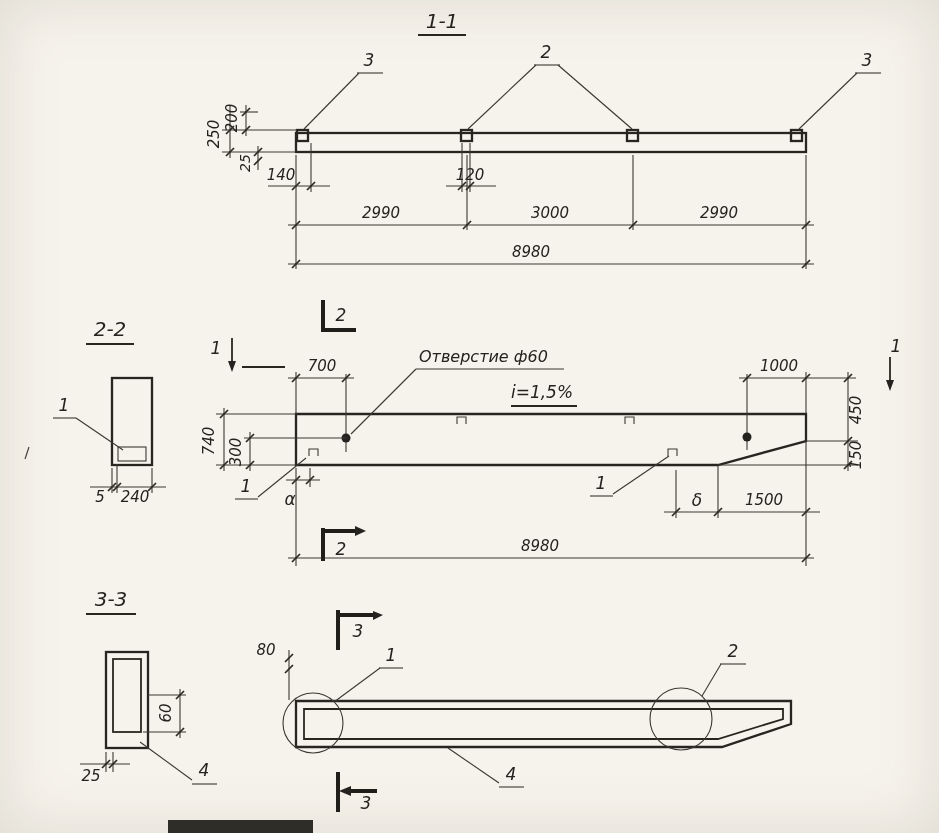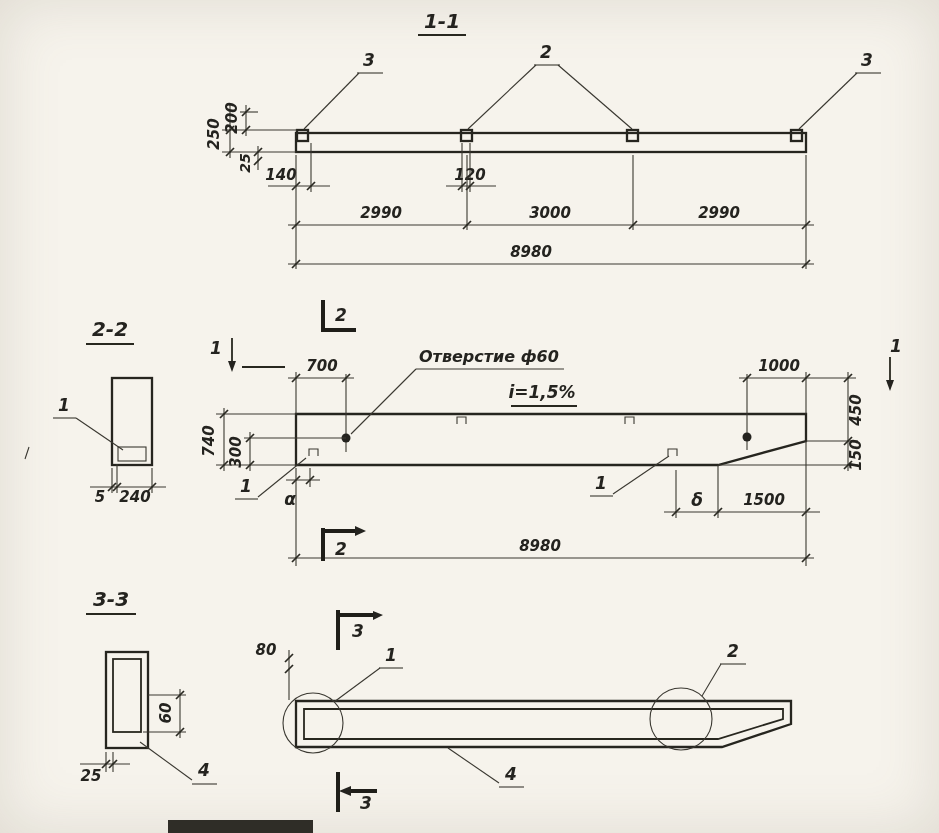--- a/index.html
+++ b/index.html
@@ -1,18 +1,18 @@
 <!DOCTYPE html>
 <html><head>
 <meta charset="utf-8">
 <style>
   html,body{margin:0;padding:0;}
   body{width:939px;height:833px;background:#e9e6df;font-family:"DejaVu Sans",sans-serif;}
   .sheet{position:relative;width:939px;height:833px;background:#f6f3ec;overflow:hidden;
-         box-shadow:inset 0 0 60px rgba(120,110,90,.18);font-weight:bold;}
+         box-shadow:inset 0 0 60px rgba(120,110,90,.18);}
   svg{position:absolute;left:0;top:0;}
   text{fill:#24231f;font-family:"DejaVu Sans",sans-serif;font-style:italic;}
   .t14{font-size:14px}.t15{font-size:15px}.t16{font-size:16px}.t17{font-size:17px}.t20{font-size:20px}
   .ln{stroke:#3a3831;stroke-width:1.1;fill:none}
   .lnm{stroke:#28271f;stroke-width:1.8;fill:none}
   .ln2{stroke:#26251f;stroke-width:2.3;fill:none}
   .ln3{stroke:#1f1e19;stroke-width:4;fill:none}
   .tk{stroke:#2a2922;stroke-width:1.7}
   .fl{fill:#24231f;stroke:none}
 </style>

